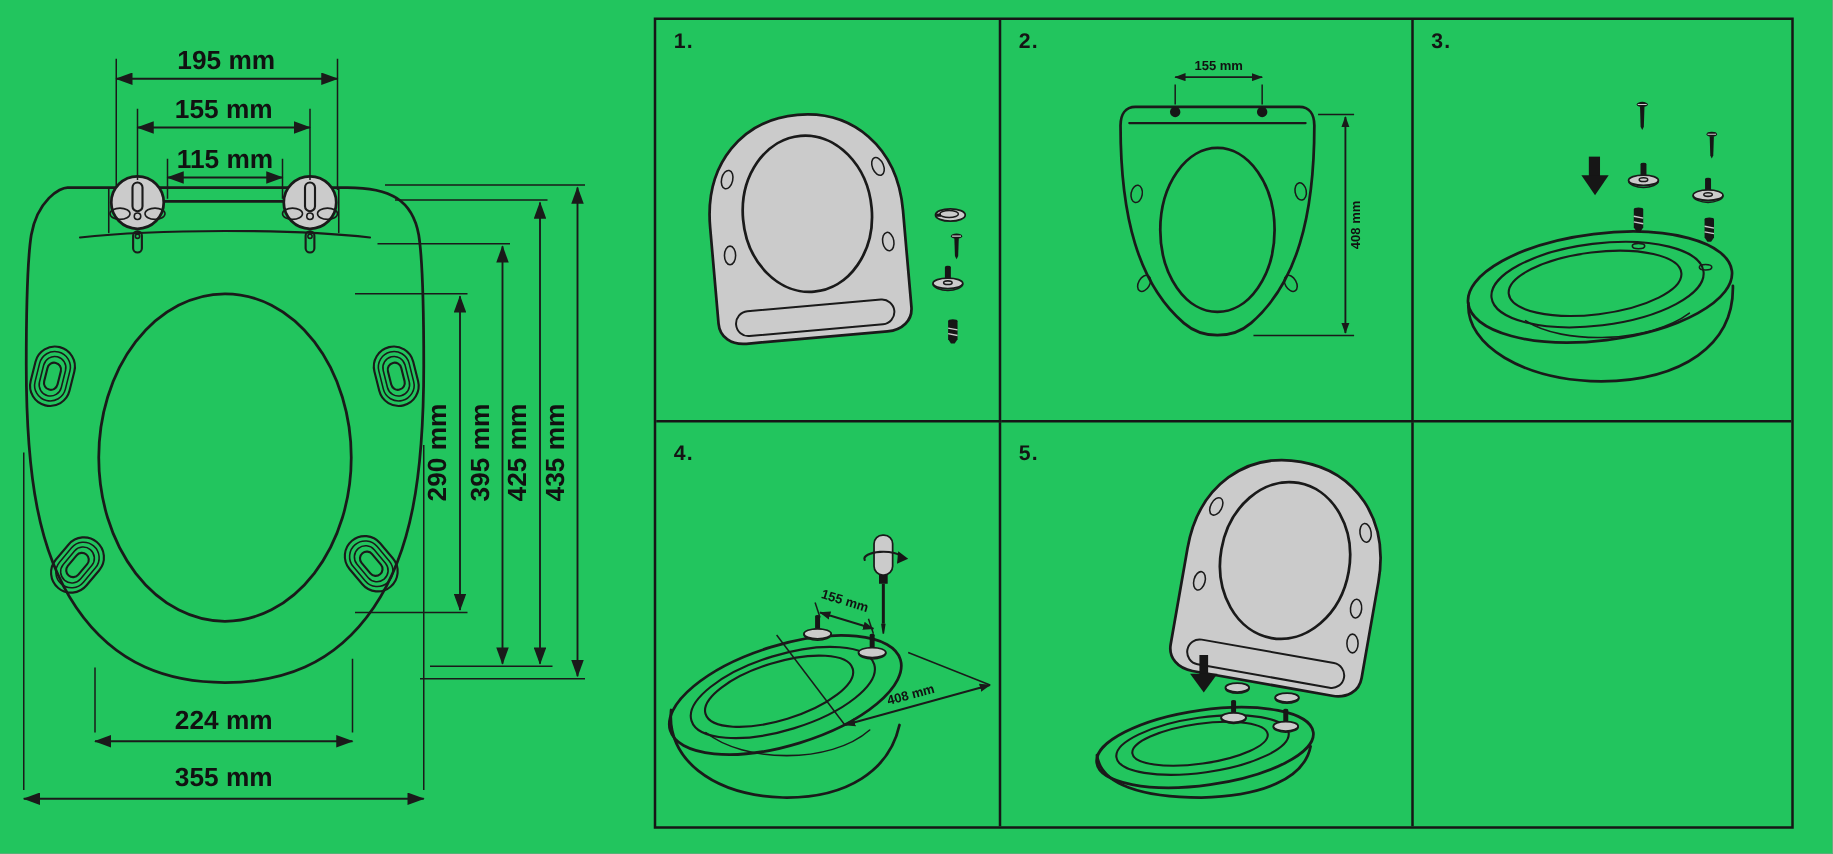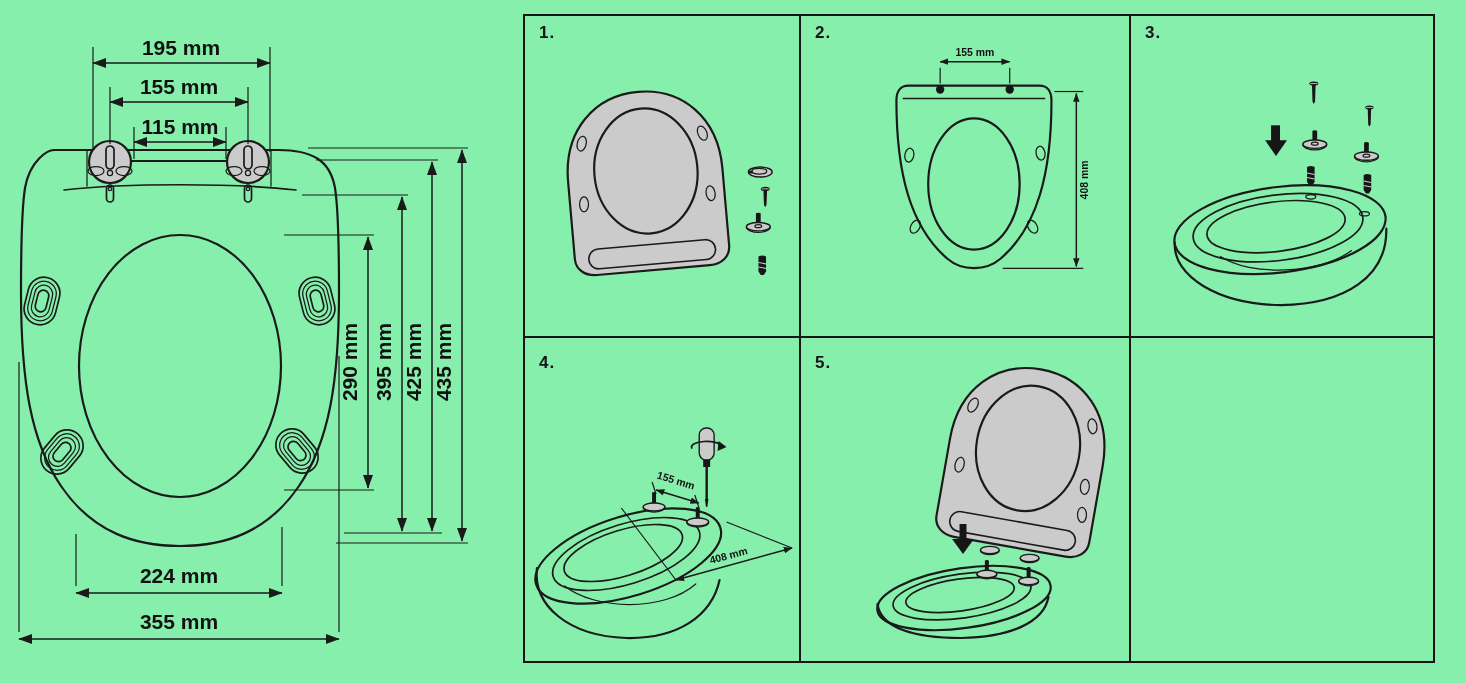--- a/index.html
+++ b/index.html
@@ -1,16 +1,16 @@
 <!DOCTYPE html>
 <html><head>
 <meta charset="utf-8">
 <style>
   html,body{margin:0;padding:0;background:#9a9a9a;}
-  .canvas{position:relative;width:1466px;height:683px;background:#86efac;
+  .canvas{position:relative;width:1466px;height:683px;background:#22c55e;
           font-family:"Liberation Sans",sans-serif;overflow:hidden;}
   svg{display:block;}
   
   .s1{fill:none;stroke:#1a1a1a;stroke-width:2.2;stroke-linejoin:round;stroke-linecap:round;}
   .s2{fill:none;stroke:#1a1a1a;stroke-width:1.7;stroke-linejoin:round;stroke-linecap:round;}
   .s3{fill:none;stroke:#1a1a1a;stroke-width:1.25;stroke-linejoin:round;stroke-linecap:round;}
   .sd{fill:none;stroke:#1a1a1a;stroke-width:1.5;}
   .se{fill:none;stroke:#1a1a1a;stroke-width:1.2;}
   .f1{fill:#cbcbcb;stroke:#1a1a1a;stroke-width:2.2;stroke-linejoin:round;}
   .f2{fill:#cbcbcb;stroke:#1a1a1a;stroke-width:1.6;}

